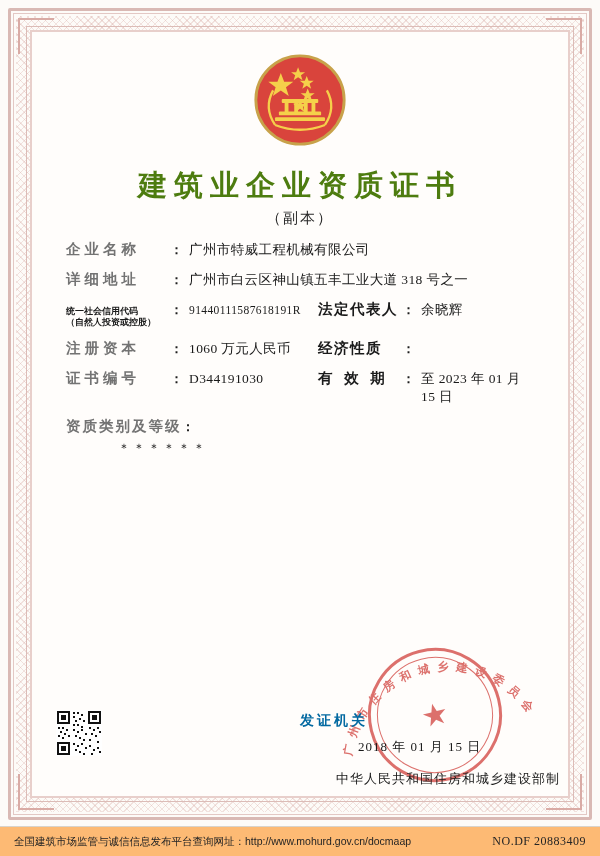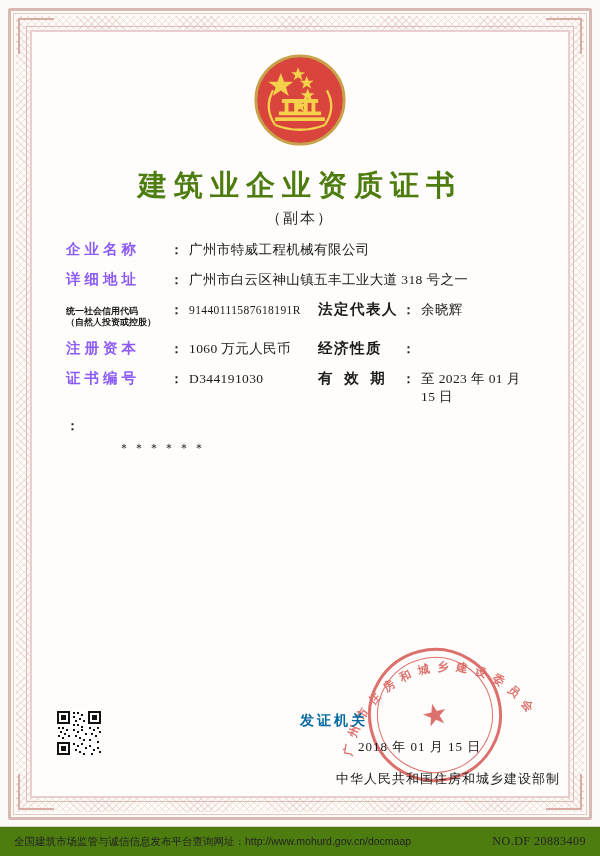--- a/index.html
+++ b/index.html
@@ -107,21 +107,21 @@
     align-items: baseline;
     margin-bottom: 11px;
     min-height: 18px;
   }
   .lbl {
     width: 104px;
     flex: 0 0 104px;
     font-size: 14.5px;
     font-weight: bold;
     letter-spacing: 4px;
-    color: #8b5cf6;
+    color: #737373;
   }
   .colon { margin-right: 6px; letter-spacing: 0; font-weight: bold; }
   .val {
     font-size: 13.5px;
     color: #1a1a1a;
     letter-spacing: 0.4px;
   }
   .val.small { font-size: 11.5px; }
   .val.num { font-family: "Liberation Serif", serif; }
   .two-col {
@@ -242,21 +242,21 @@
     left: 56px;
     top: 710px;
     width: 46px;
     height: 46px;
   }
   
   .footer {
     position: absolute;
     left: 0; right: 0; bottom: 0;
     height: 30px;
-    background: #4d7c0f;
+    background: #fdba74;
     border-top: 1px solid #d8d3cc;
     display: flex;
     align-items: center;
     justify-content: space-between;
     padding: 0 14px;
     box-sizing: border-box;
     font-size: 10.5px;
     color: #242424;
     font-family: "Liberation Sans", sans-serif;
   }
@@ -365,20 +365,21 @@
         <div class="val num">D344191030</div>
       </div>
       <div class="col-b">
         <div class="lbl2 sp">有 效 期</div>
         <div class="colon">：</div>
         <div class="val">至 2023 年 01 月 15 日</div>
       </div>
     </div>
 
     <div class="row">
+      <div class="lbl" style="width:auto;flex:0 0 auto;letter-spacing:2px;">资质类别及等级</div>
       <div class="colon">：</div>
     </div>
 
   </div>
 
   <div class="qual-stars">＊＊＊＊＊＊</div>
 
   <div class="qr">
     <svg viewBox="0 0 46 46" width="46" height="46" aria-hidden="true">
       <rect width="46" height="46" fill="#ffffff"></rect>

